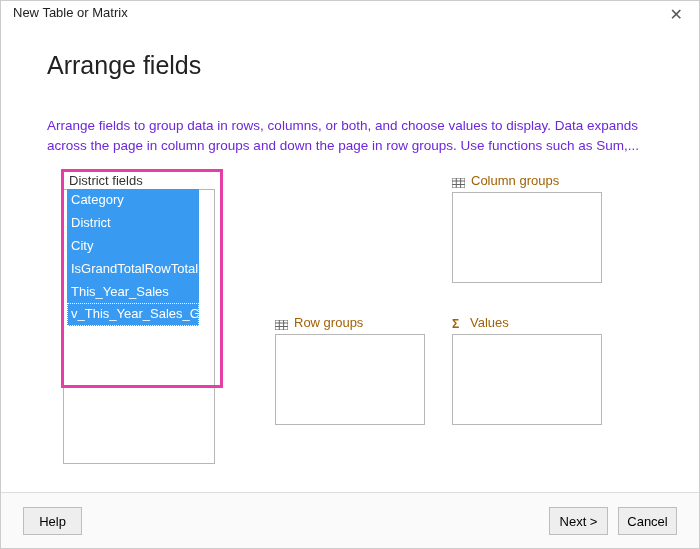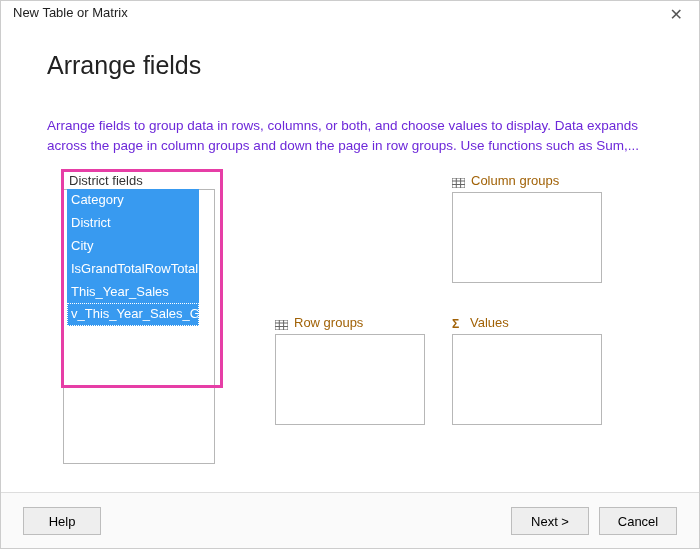--- a/index.html
+++ b/index.html
@@ -166,21 +166,21 @@
     align-items: center;
     padding: 0 22px;
   }
   .footer .spacer { flex: 1; }
   .btn {
     border: 1px solid #bdbdbd;
     background: #eee;
     font-family: inherit;
     font-size: 13px;
     padding: 6px 0;
-    width: 78px;
+    width: 59px;
     height: 28px;
     margin-left: 10px;
     text-align: center;
     cursor: default;
   }
   .btn.help { margin-left: 0; }
 </style>
 </head>
 <body>
 

